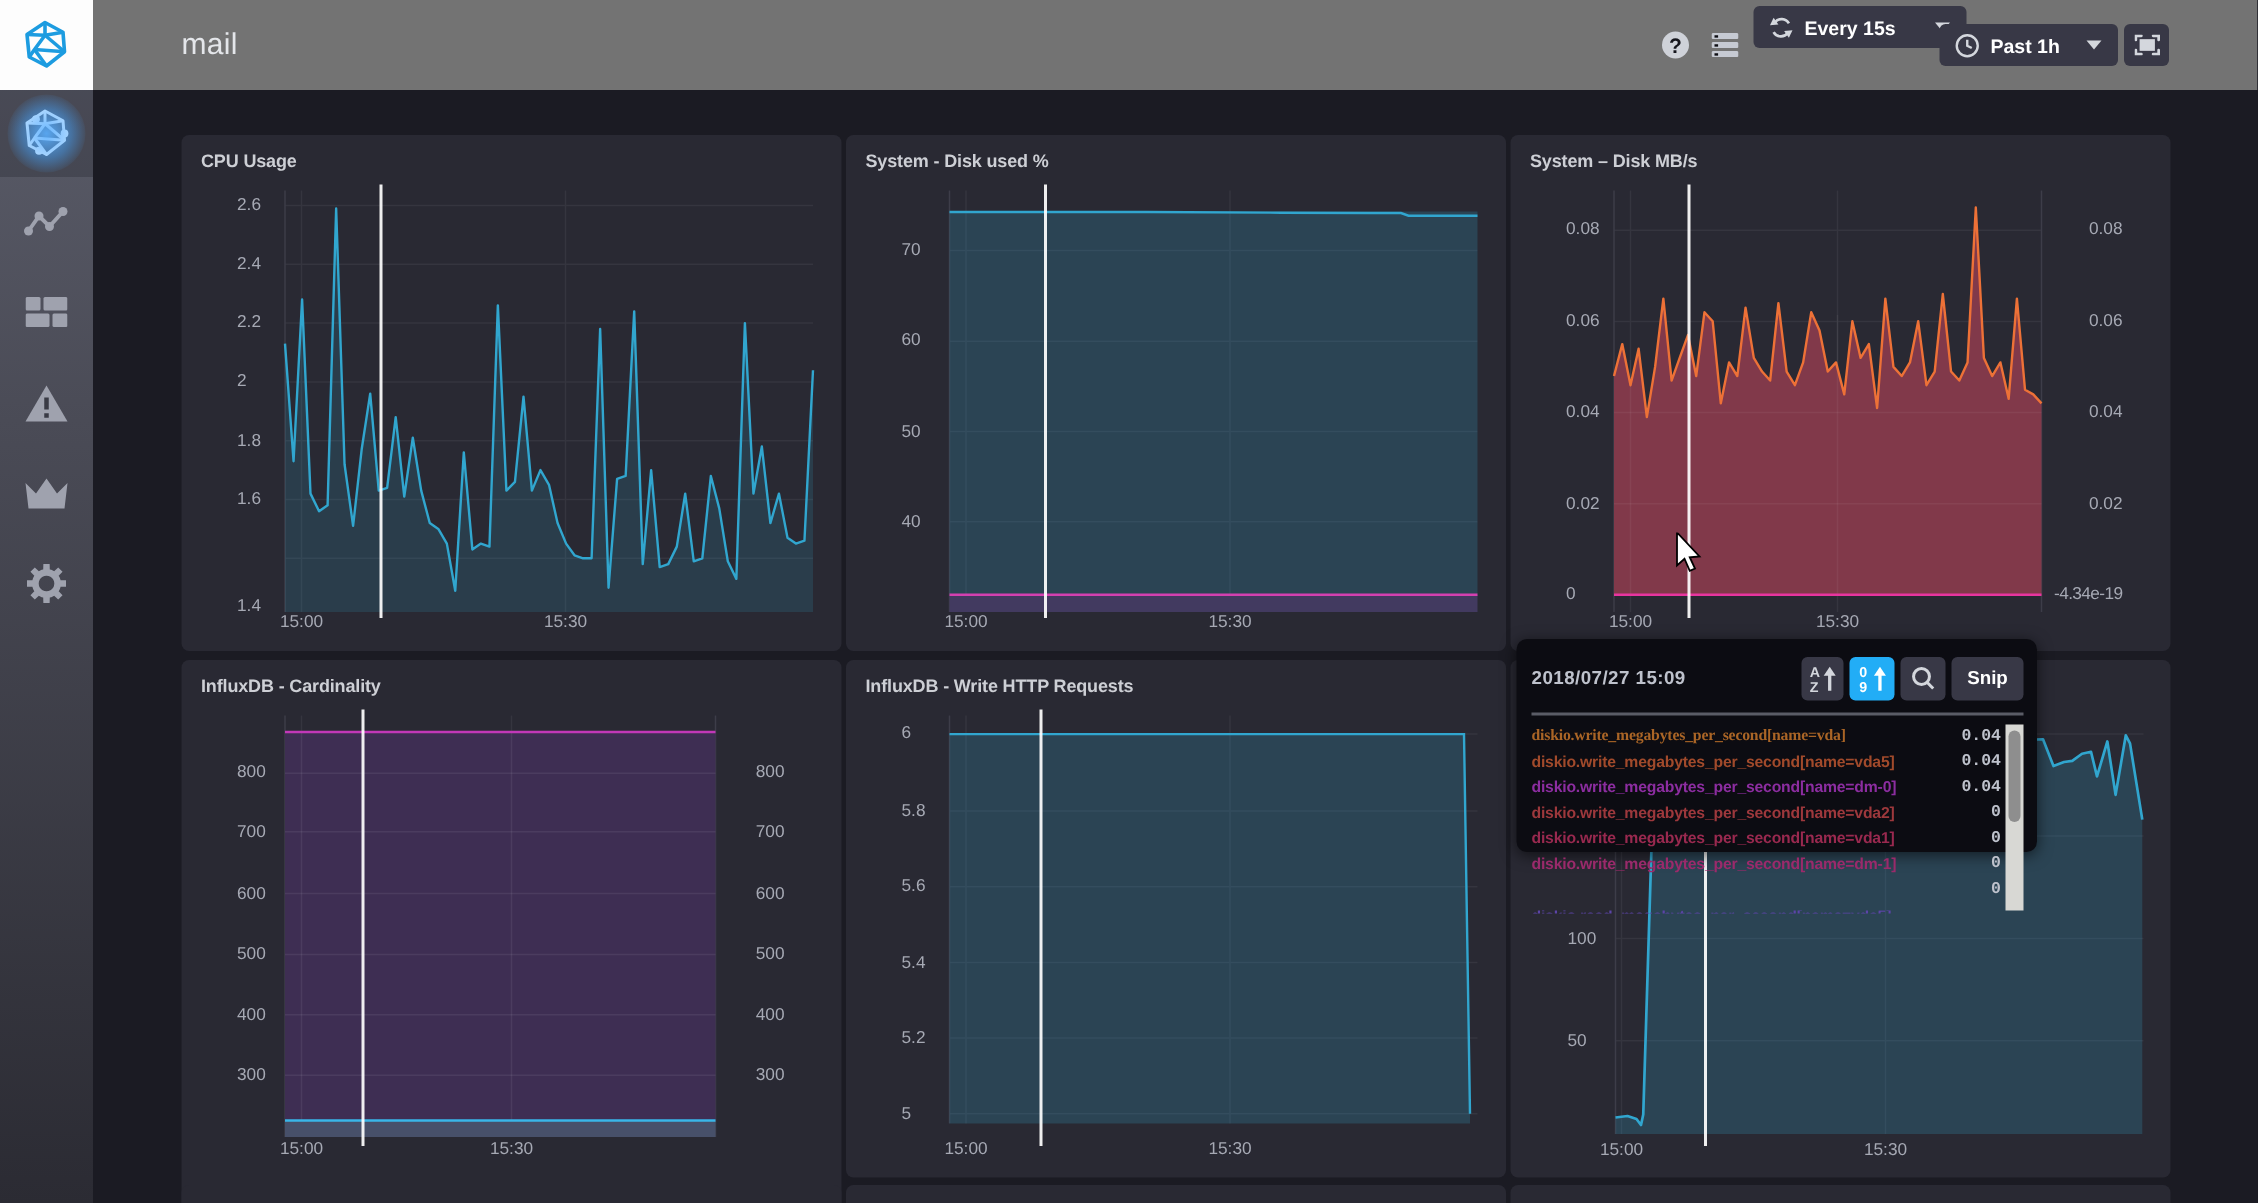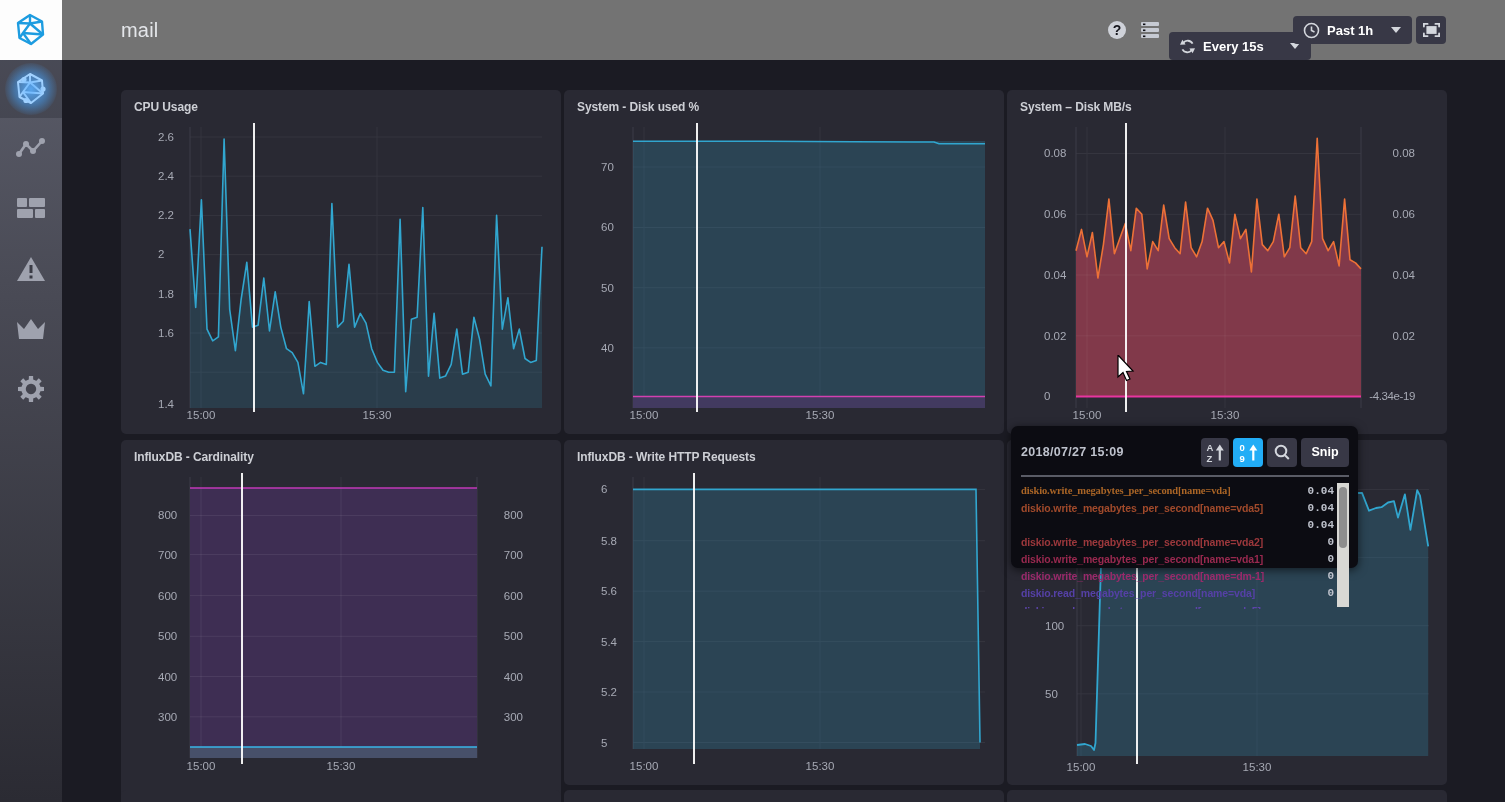--- a/index.html
+++ b/index.html
@@ -32,21 +32,21 @@
         <rect x="0" y="6" width="18" height="4" rx="1"></rect>
         <rect x="0" y="12" width="18" height="4" rx="1"></rect>
       </g>
     <g fill="#0e0e14">
         <rect x="2" y="1.5" width="2.4" height="1.6"></rect>
         <rect x="2" y="7.5" width="2.4" height="1.6"></rect>
         <rect x="2" y="13.5" width="2.4" height="1.6"></rect>
       </g>
   </svg>
 
-  <div class="btn" style="left:1107px; top:32px; width:142px;">
+  <div class="btn" style="left:1107px; top:4px; width:142px;">
     <svg style="margin-left:10px;" width="17" height="17" viewBox="0 0 17 17">
       <g fill="none" stroke="#d4d7dd" stroke-width="1.8">
         <path d="M 13.6,5.6 A 5.6 5.6 0 0 0 4.2,5.0"></path>
         <path d="M 3.4,11.4 A 5.6 5.6 0 0 0 12.8,12.0"></path>
       </g>
       <polygon points="1.0,6.8 6.6,6.4 3.4,1.8" fill="#d4d7dd"></polygon>
       <polygon points="16.0,10.2 10.4,10.6 13.6,15.2" fill="#d4d7dd"></polygon>
     </svg>
     <span style="margin-left:7px;">Every 15s</span>
     <span class="caret" style="position:absolute; right:11px; top:11px;"></span>
@@ -370,24 +370,24 @@
     <svg width="30" height="29" viewBox="0 0 30 29" fill="none" stroke="#d4d7dd" stroke-width="2">
         <circle cx="14" cy="13" r="5.3"></circle>
         <line x1="18" y1="17.2" x2="21.8" y2="21"></line>
       </svg>
   </div>
   <div class="abs" style="left:290px; top:12px; width:48px; height:29px; background:#383846; border-radius:4px; color:#fff; font-size:12.5px; font-weight:bold; text-align:center; line-height:29px;">Snip</div>
   <div class="abs" style="left:10px; top:49px; width:328px; height:2px; background:#5a5c66;"></div>
 
   <div class="trow" style="top:59px; color:#aa6526;font-family:Liberation Serif, serif;">diskio.write_megabytes_per_second[name=vda]</div>
   <div class="trow" style="top:76px; color:#a14a2b;">diskio.write_megabytes_per_second[name=vda5]</div>
+  <div class="trow" style="top:93px; color:#8c2da0;">diskio.write_megabytes_per_second[name=dm-0]</div>
   <div class="trow" style="top:110px; color:#9d383c;">diskio.write_megabytes_per_second[name=vda2]</div>
   <div class="trow" style="top:127px; color:#99294f;">diskio.write_megabytes_per_second[name=vda1]</div>
   <div class="trow" style="top:144px; color:#9a2a6b;">diskio.write_megabytes_per_second[name=dm-1]</div>
-  <div class="trow" style="top:161px; color:#5540a6;">diskio.read_megabytes_per_second[name=vda]</div>
   <div class="tval" style="top:59px;">0.04</div>
   <div class="tval" style="top:76px;">0.04</div>
   <div class="tval" style="top:93px;">0.04</div>
   <div class="tval" style="top:110px;">0</div>
   <div class="tval" style="top:127px;">0</div>
   <div class="tval" style="top:144px;">0</div>
   <div class="tval" style="top:161px;">0</div>
   <div class="abs" style="top:181px; left:10px; width:316px; height:2px; overflow:hidden;">
     <div style="font-size:10.5px; font-weight:bold; color:#5c44a8; white-space:nowrap; letter-spacing:-0.13px; position:relative; top:-2px;">diskio.read_megabytes_per_second[name=vda5]</div>
   </div>

